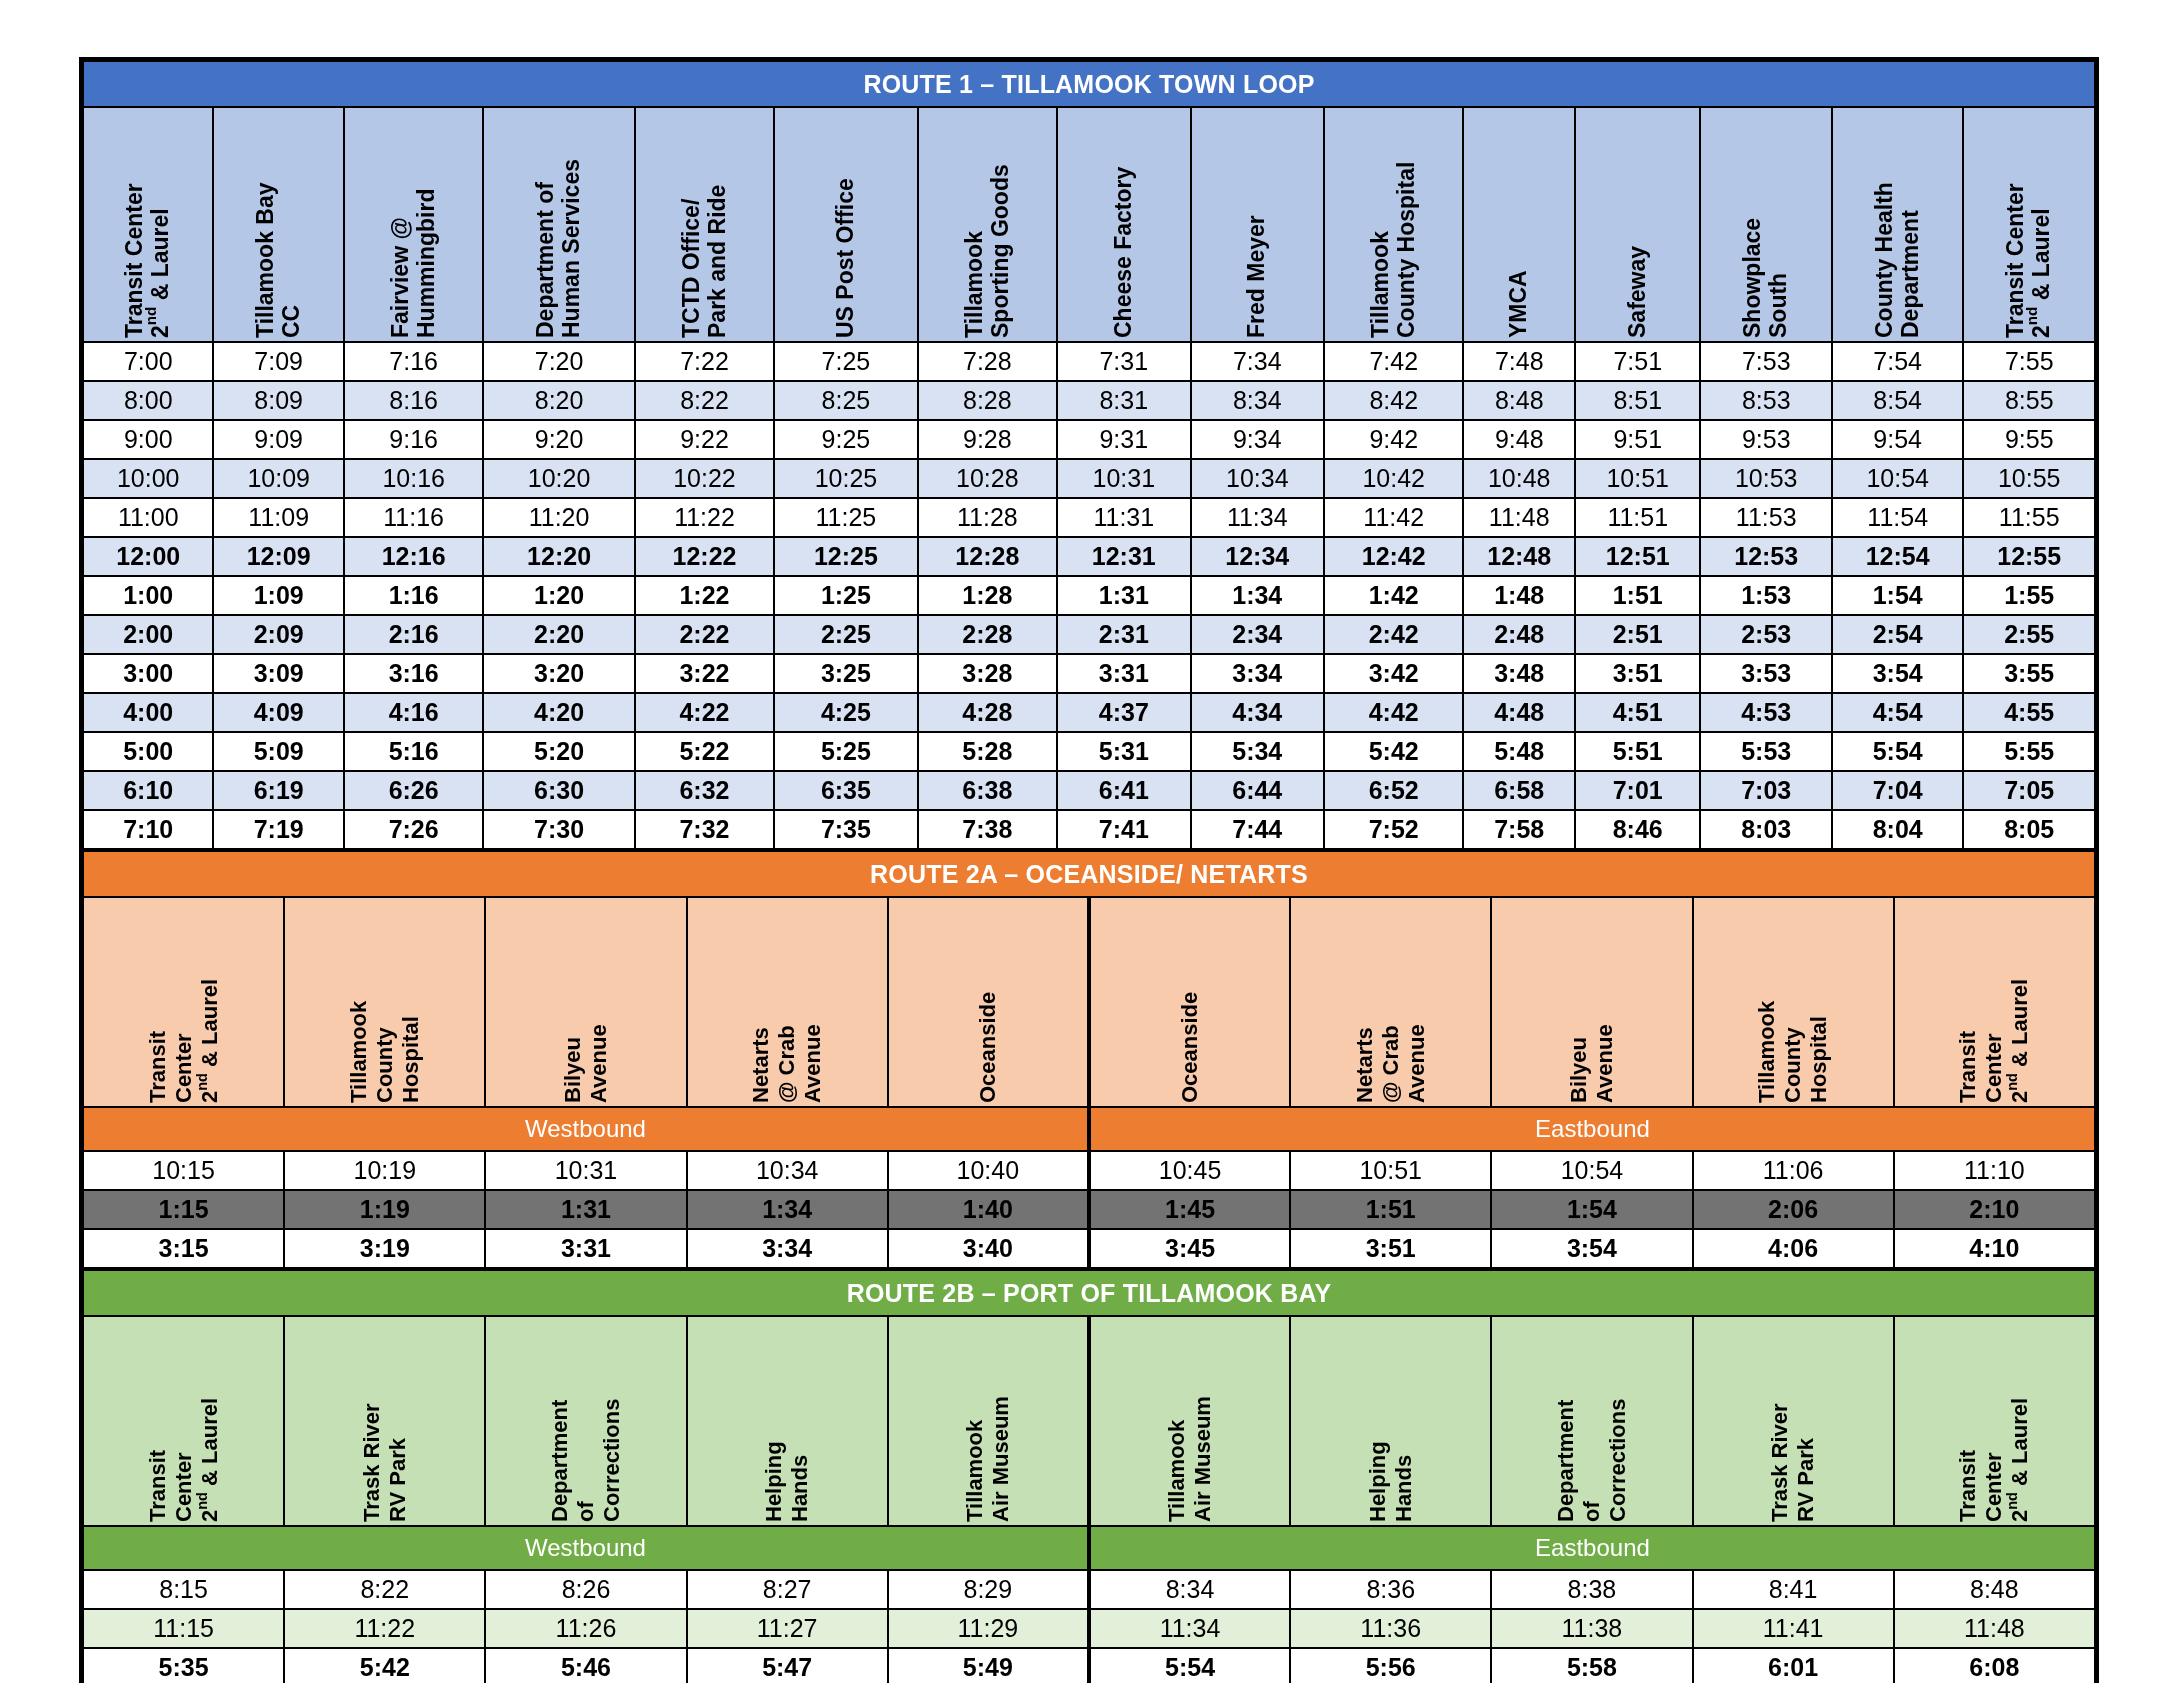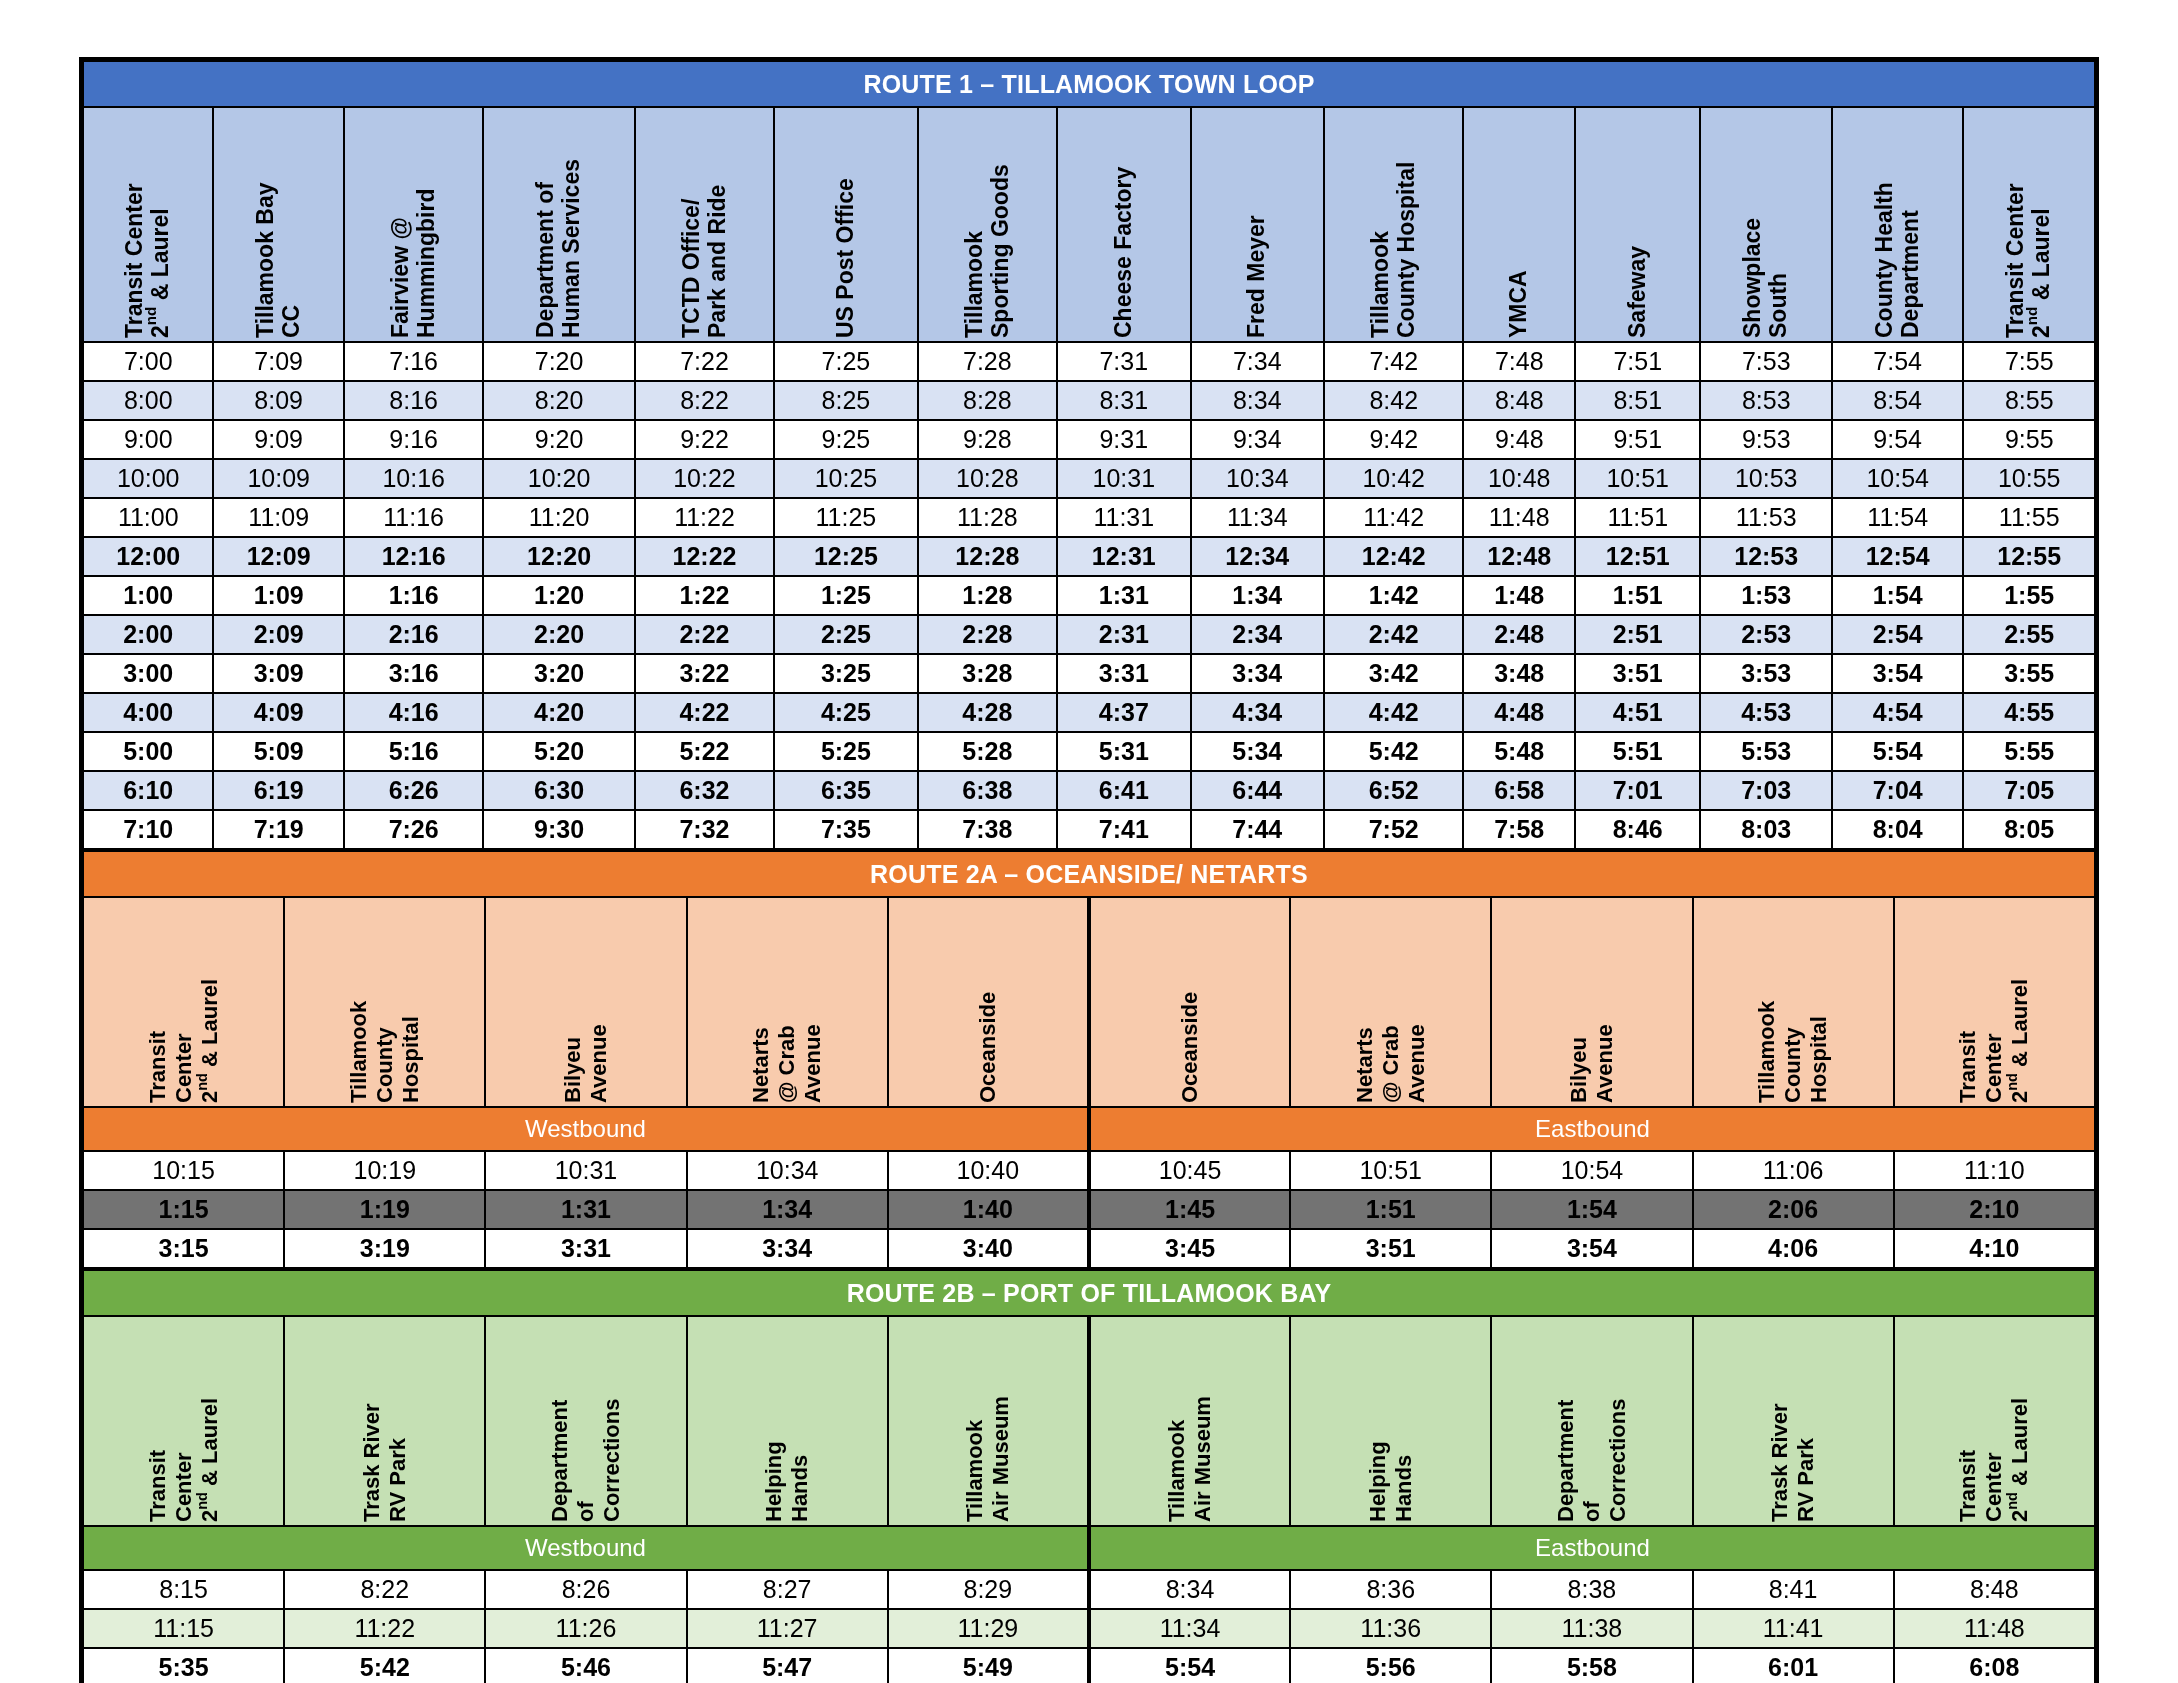--- a/index.html
+++ b/index.html
@@ -406,21 +406,21 @@
             <td>6:58</td>
             <td>7:01</td>
             <td>7:03</td>
             <td>7:04</td>
             <td>7:05</td>
           </tr>
           <tr class="trow alt-white pm">
             <td>7:10</td>
             <td>7:19</td>
             <td>7:26</td>
-            <td>9:30</td>
+            <td>7:30</td>
             <td>7:32</td>
             <td>7:35</td>
             <td>7:38</td>
             <td>7:41</td>
             <td>7:44</td>
             <td>7:52</td>
             <td>7:58</td>
             <td>8:46</td>
             <td>8:03</td>
             <td>8:04</td>

